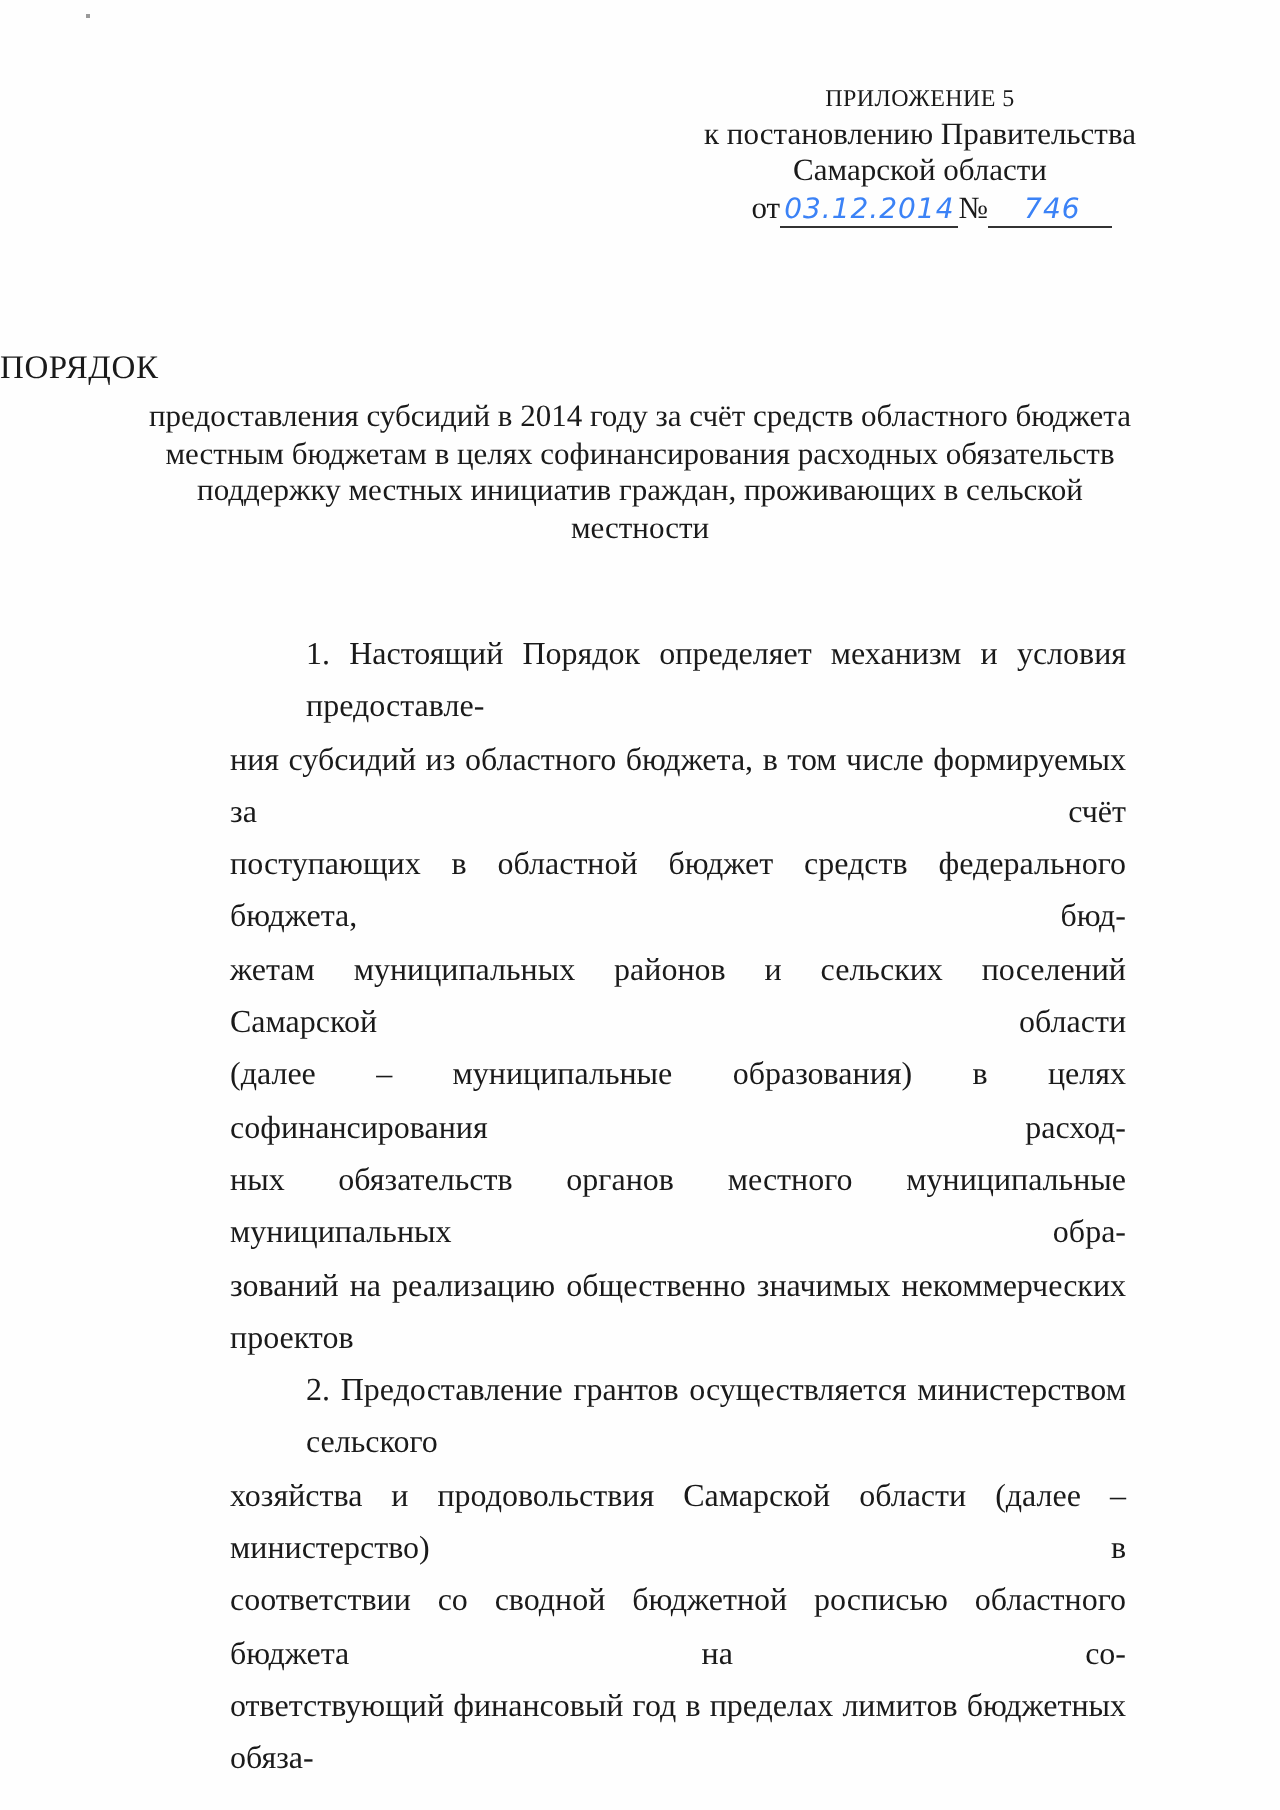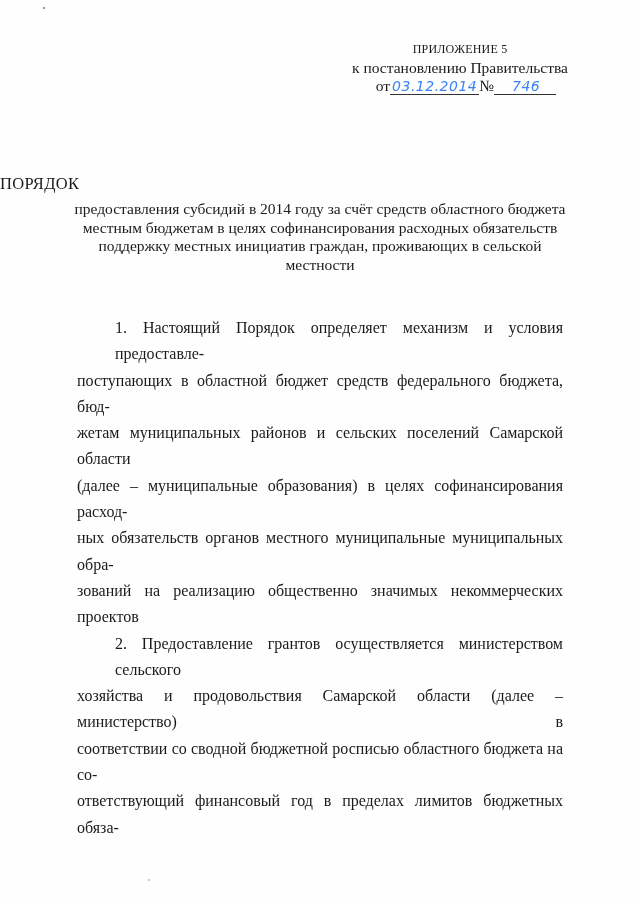--- a/index.html
+++ b/index.html
@@ -81,56 +81,59 @@
       width: 486px;
       font-size: 16px;
       line-height: 26.3px;
       text-align: justify;
     }
     .body .line {
       display: block;
       text-align: justify;
       text-align-last: justify;
       text-indent: 0;
+      margin-left: 38px;
     }
     .body .line.first {
       padding-left: 38px;
     }
     .body .line.last {
       text-align-last: left;
     }
   </style>
 </head>
 <body>
 
 <div class="page">
 
   <div class="scan-dot" style="left:43px; top:7px;"></div>
   <div class="scan-dot" style="left:148px; top:879px; background:#c8c8c8;"></div>
 
   <div class="approval">
     <div class="appendix">ПРИЛОЖЕНИЕ 5</div>
     <div>к постановлению Правительства</div>
+    <div>Самарской области</div>
     <div class="date-line">
       <span>от</span><span class="handwritten">03.12.2014</span><span>№</span><span class="handwritten num">746</span>
     </div>
   </div>
 
   <div class="title">ПОРЯДОК</div>
 
   <div class="subtitle">
     <div>предоставления субсидий в 2014 году за счёт средств областного бюджета</div>
     <div>местным бюджетам в целях софинансирования расходных обязательств</div>
     <div>поддержку местных инициатив граждан, проживающих в сельской</div>
     <div>местности</div>
   </div>
 
   <div class="body">
     <div>
       <span class="line first">1. Настоящий Порядок определяет механизм и условия предоставле-</span>
+      <span class="line">ния субсидий из областного бюджета, в том числе формируемых за счёт</span>
       <span class="line">поступающих в областной бюджет средств федерального бюджета, бюд-</span>
       <span class="line">жетам муниципальных районов и сельских поселений Самарской области</span>
       <span class="line">(далее – муниципальные образования) в целях софинансирования расход-</span>
       <span class="line">ных обязательств органов местного муниципальные муниципальных обра-</span>
       <span class="line">зований на реализацию общественно значимых некоммерческих проектов</span>
     </div>
     <div>
       <span class="line first">2. Предоставление грантов осуществляется министерством сельского</span>
       <span class="line">хозяйства и продовольствия Самарской области (далее – министерство) в</span>
       <span class="line">соответствии со сводной бюджетной росписью областного бюджета на со-</span>

